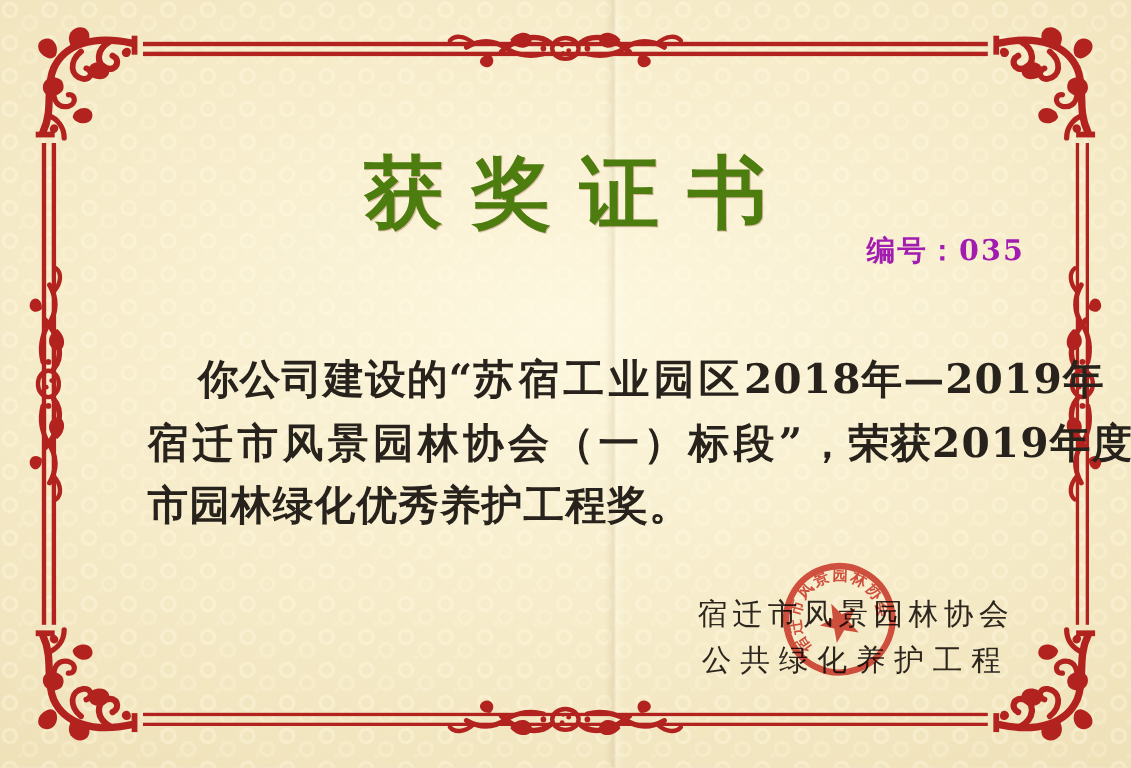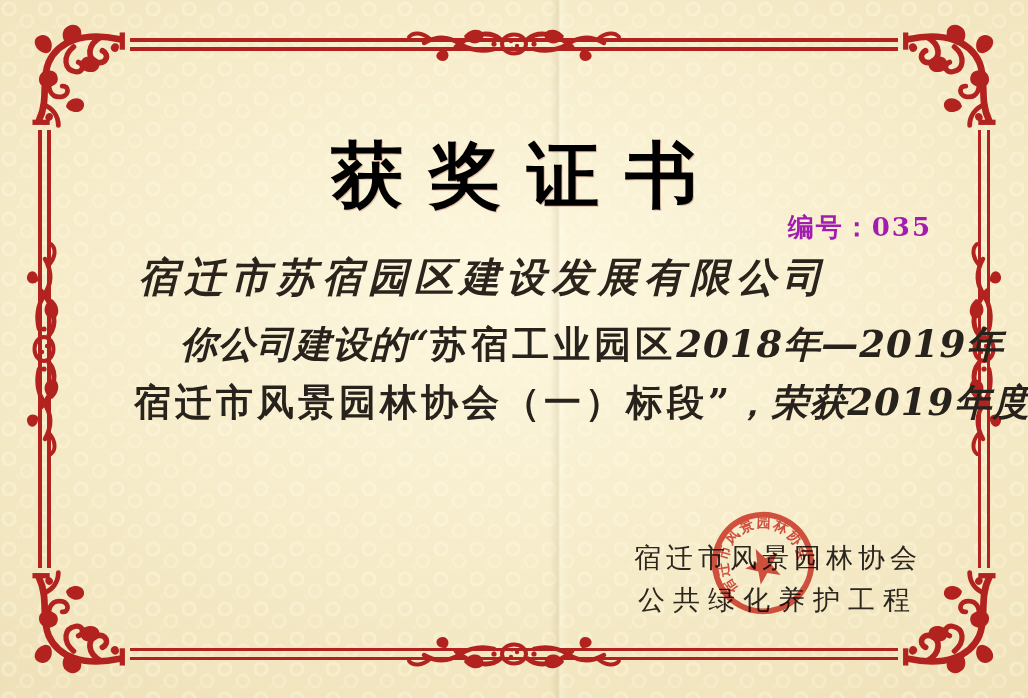--- a/index.html
+++ b/index.html
@@ -46,38 +46,38 @@
   .corner.bl{bottom:20px;left:20px;transform:scaleY(-1);}
   .corner.br{bottom:20px;right:20px;transform:scale(-1,-1);}
   .sideorn{position:absolute;width:240px;height:48px;}
   .sideorn.top{left:394px;top:20px;}
   .sideorn.bottom{left:394px;bottom:20px;transform:scaleY(-1);}
   .sideorn.left{left:-76px;top:325px;transform:rotate(90deg);}
   .sideorn.right{left:864px;top:325px;transform:rotate(-90deg);}
 
   .title{
     position:absolute;left:0;right:0;top:128px;text-align:center;
-    font-size:72px;font-weight:bold;color:#000000;
+    font-size:72px;font-weight:bold;color:#4d7c0f;
     letter-spacing:26px;padding-left:26px;
     text-shadow:1px 1px 0 rgba(140,20,20,.25);
   }
   .serial{
     position:absolute;top:210px;right:96px;
     font-size:26px;font-weight:bold;color:#a21caf;letter-spacing:2px;
   }
   .recipient{
     position:absolute;left:138px;top:250px;
     font-size:40px;font-weight:bold;color:#2a241d;
     font-style:italic;letter-spacing:6px;
   }
   .bodyline{
     position:absolute;font-size:37px;font-weight:700;color:#27221c;white-space:nowrap;
   }
   .bodyline .script{letter-spacing:4px;}
-  .bodyline .print{letter-spacing:1px;font-style:italic;}
+  .bodyline .print{letter-spacing:1px;}
   .line1{left:180px;top:320px;}
   .line2{left:134px;top:378px;}
   .line3{left:134px;top:435px;}
   .issuer{
     position:absolute;left:628px;top:540px;width:300px;text-align:center;
     font-size:27px;color:#2c261f;letter-spacing:5px;font-weight:500;
   }
   .issue-date{
     position:absolute;left:628px;top:582px;width:300px;text-align:center;
     font-size:27px;color:#2c261f;letter-spacing:8px;font-weight:500;
@@ -270,27 +270,29 @@
         <circle cx="140" cy="24" r="2.6"></circle>
       <path d="M70 16 C78 6 92 9 89 18 C86 26 74 25 70 16 Z"></path>
       <path d="M52 30 C58 36 52 44 45 40 C39 36 44 29 52 30 Z"></path>
       <path d="M170 16 C162 6 148 9 151 18 C154 26 166 25 170 16 Z"></path>
       <path d="M188 30 C182 36 188 44 195 40 C201 36 196 29 188 30 Z"></path>
     </g>
   </svg>
 
   <div class="title">获奖证书</div>
   <div class="serial">编号：035</div>
-  <div class="recipient">宿迁市苏宿园区建设发展有限公司</div>
 
   <div class="bodyline line1">
     <span class="print">你公司建设的“</span><span class="script">苏宿工业园区</span><span class="print">2018年—2019年</span>
   </div>
   <div class="bodyline line2">
     <span class="script">宿迁市风景园林协会（一）标段”</span><span class="print">，荣获2019年度宿迁</span>
+  </div>
+  <div class="bodyline line3">
+    <span class="print">市园林绿化优秀养护工程奖。</span>
   </div>
 
   <div class="issuer">宿迁市风景园林协会</div>
   <div class="issue-date">公共绿化养护工程</div>
 
   <svg class="seal" viewBox="0 0 120 120">
     <defs>
       <path id="sealTextArc" d="M 60 94 A 34 34 0 1 1 60.01 94" fill="none"></path>
     </defs>
     <circle cx="60" cy="60" r="46" fill="none" stroke="#cf382e" stroke-width="5.5"></circle>

